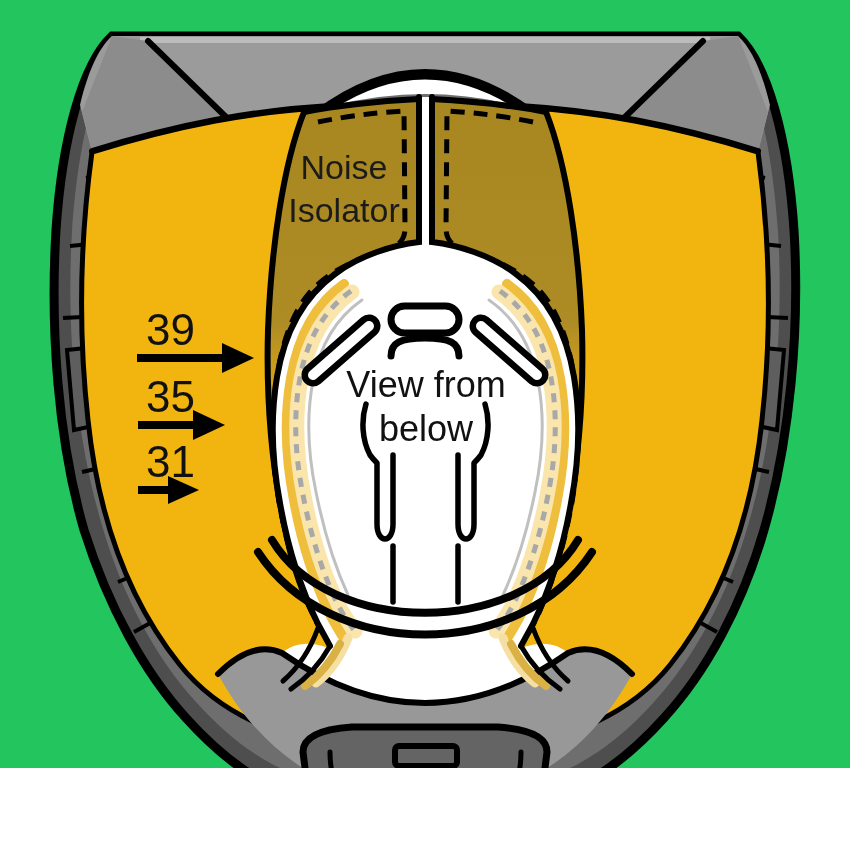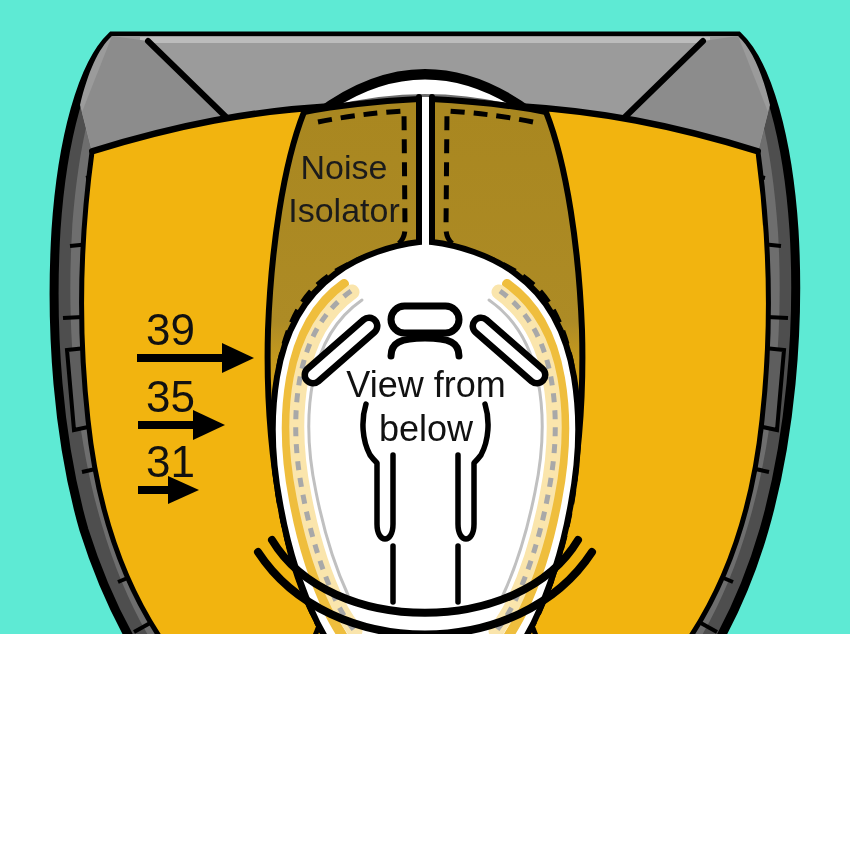--- a/index.html
+++ b/index.html
@@ -1,16 +1,16 @@
 <!DOCTYPE html>
 <html><head>
 <meta charset="utf-8">
 <style>
   html,body{margin:0;padding:0;background:#fff;}
-  #stage{position:relative;width:850px;height:634px;background:#5eead4;overflow:hidden;
+  #stage{position:relative;width:850px;height:768px;background:#22c55e;overflow:hidden;
          font-family:"Liberation Sans", sans-serif;}
   svg{display:block;}
   text{font-family:"Liberation Sans","DejaVu Sans",sans-serif;}
   .lbl{fill:#1b1b1b;}
   .num{fill:#111;font-size:44px;}
   .cap{font-size:34px;}
   .view{font-size:36px;fill:#111;}
 </style>
 </head>
 <body>

